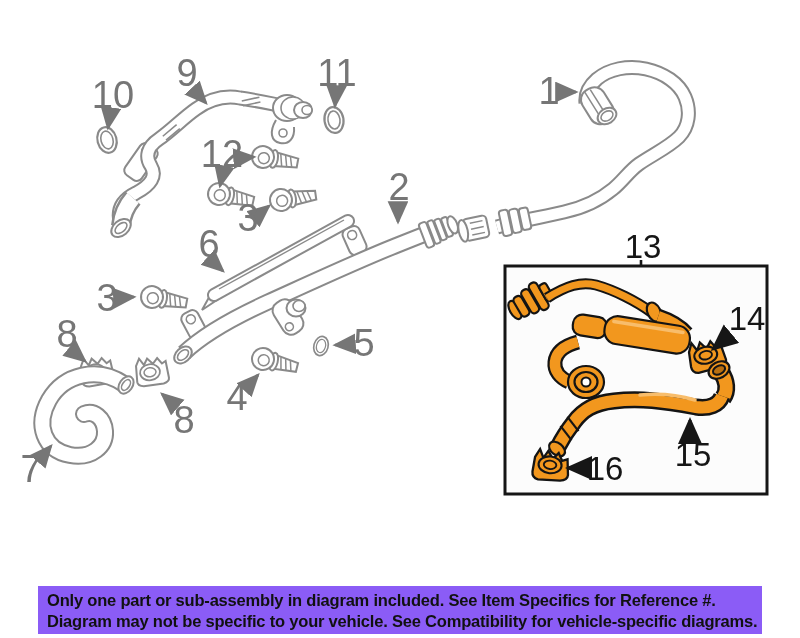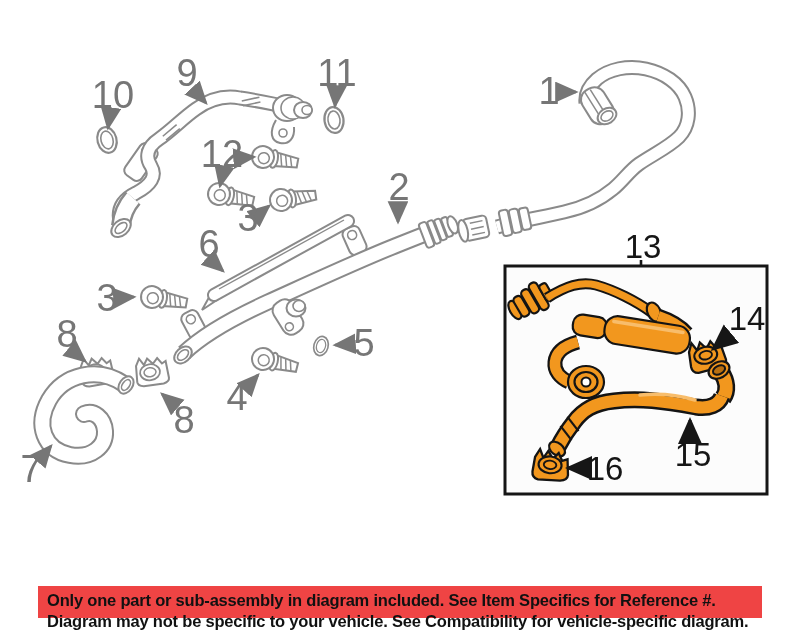--- a/index.html
+++ b/index.html
@@ -11,22 +11,22 @@
   .arr{stroke:#767676;stroke-width:2.6;fill:none;marker-end:url(#ah);}
   .arrB{stroke:#161616;stroke-width:3;fill:none;marker-end:url(#ahb);}
   .t-out{fill:none;stroke:#8a8a8a;}
   .t-in{fill:none;stroke:#fff;}
   .o-out{fill:none;stroke:#141414;}
   .o-in{fill:none;stroke:#F2971E;}
   .w{fill:#fff;stroke:#8a8a8a;stroke-width:2;}
   .w1{fill:#fff;stroke:#8a8a8a;stroke-width:1.6;}
   .ow{fill:#F2971E;stroke:#141414;stroke-width:2.2;}
   .hl{fill:none;stroke:#F8BD6B;stroke-width:3.5;stroke-linecap:round;}
-  .banner{position:absolute;left:38px;top:586px;width:724px;height:32px;
-          background:#ef4444;color:#111;box-sizing:border-box;padding:4px 9px 0 9px;}
+  .banner{position:absolute;left:38px;top:586px;width:724px;height:48px;
+          background:#8b5cf6;color:#111;box-sizing:border-box;padding:4px 9px 0 9px;}
   .banner div{font-size:16.5px;font-weight:bold;line-height:21px;letter-spacing:-0.2px;white-space:nowrap;}
 </style>
 </head>
 <body>
 
 <div class="stage">
 <svg width="800" height="586" viewBox="0 0 800 586">
   <defs>
     <marker id="ah" markerWidth="11" markerHeight="9" refX="8" refY="4" orient="auto">
       <path d="M0,0 L9,4 L0,8 Z" fill="#767676"></path>
@@ -263,15 +263,15 @@
   <text class="lab" x="237" y="410" text-anchor="middle">4</text>
   <text class="lab" x="31" y="482" text-anchor="middle">7</text>
   <text class="labB" x="643" y="258" text-anchor="middle">13</text>
   <text class="labB" x="747" y="330" text-anchor="middle">14</text>
   <text class="labB" x="693" y="466" text-anchor="middle">15</text>
   <text class="labB" x="605" y="480" text-anchor="middle">16</text>
 </svg>
 
 <div class="banner">
   <div>Only one part or sub-assembly in diagram included. See Item Specifics for Reference #.</div>
-  <div>Diagram may not be specific to your vehicle. See Compatibility for vehicle-specific diagram.</div>
+  <div>Diagram may not be specific to your vehicle. See Compatibility for vehicle-specific diagrams.</div>
 </div>
 </div>
 
 </body></html>

